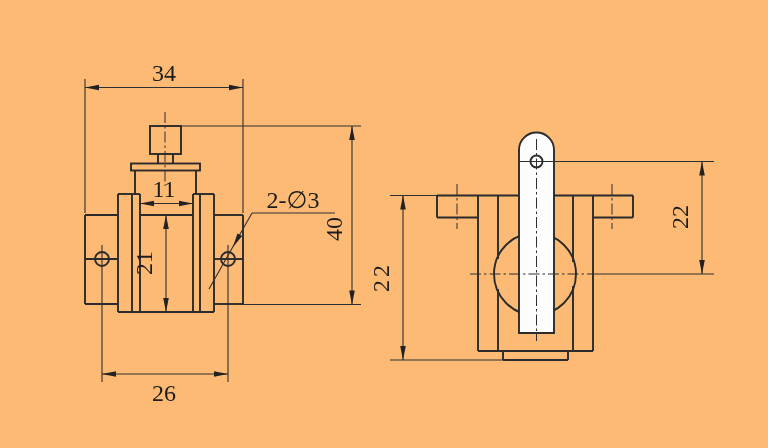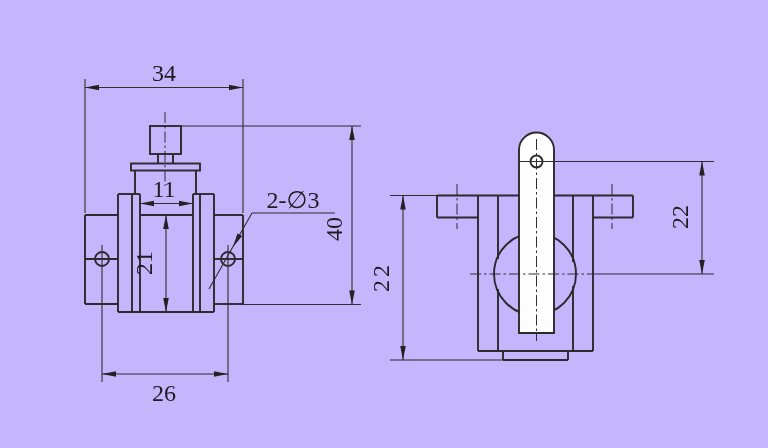--- a/index.html
+++ b/index.html
@@ -1,17 +1,17 @@
 <!DOCTYPE html>
 <html><head>
 <meta charset="utf-8">
 <style>
   html,body{margin:0;padding:0;background:#e8e8e8;}
   .page{
-    width:768px;height:448px;background:#c4b5fd;position:relative;overflow:hidden;
+    width:768px;height:448px;background:#fdba74;position:relative;overflow:hidden;
     font-family:"Liberation Serif", serif;
   }
   svg{display:block}
   
   .h{stroke:#2b2b2b;stroke-width:1.9;fill:none;stroke-linecap:butt}
   .t{stroke:#2f2f2f;stroke-width:1.1;fill:none;stroke-linecap:butt}
   .c{stroke:#2f2f2f;stroke-width:1;fill:none;stroke-dasharray:11 3 2.5 3}
   .wf{fill:#fdfdfd;stroke:#2b2b2b;stroke-width:1.9}
   .ar{fill:#222;stroke:none}
   text.dim{

